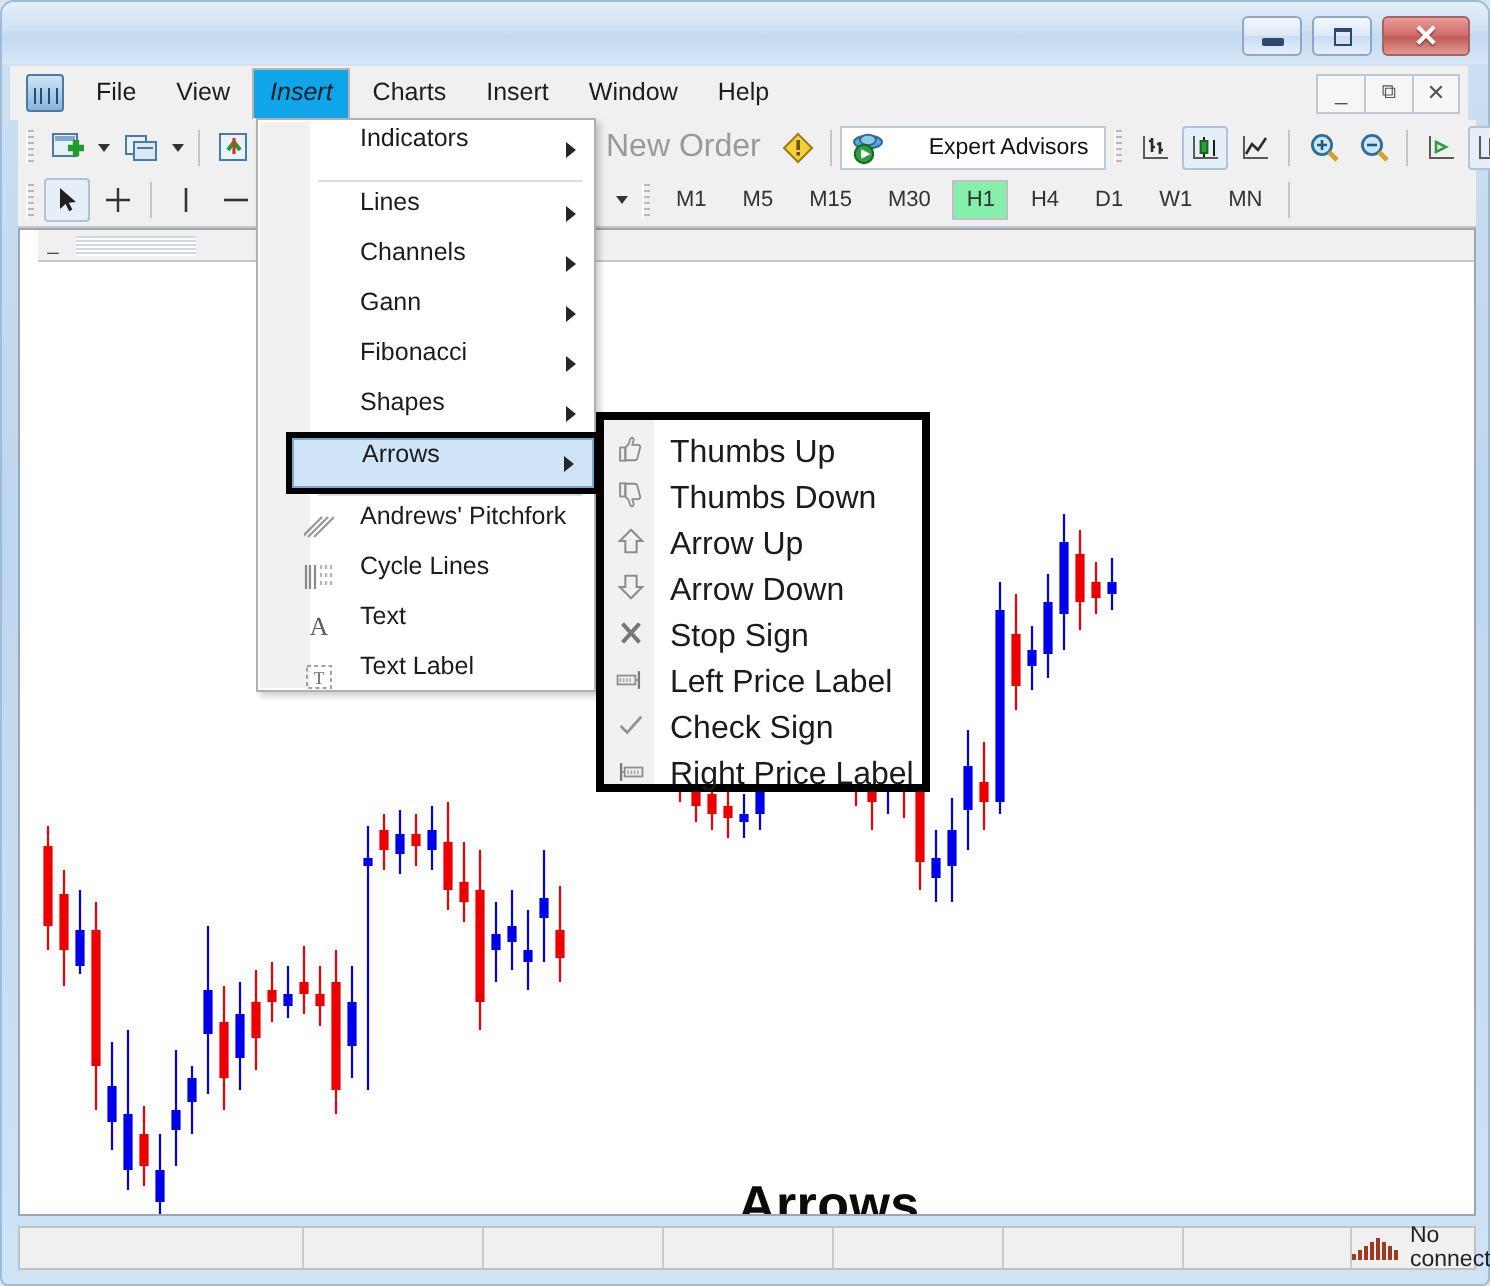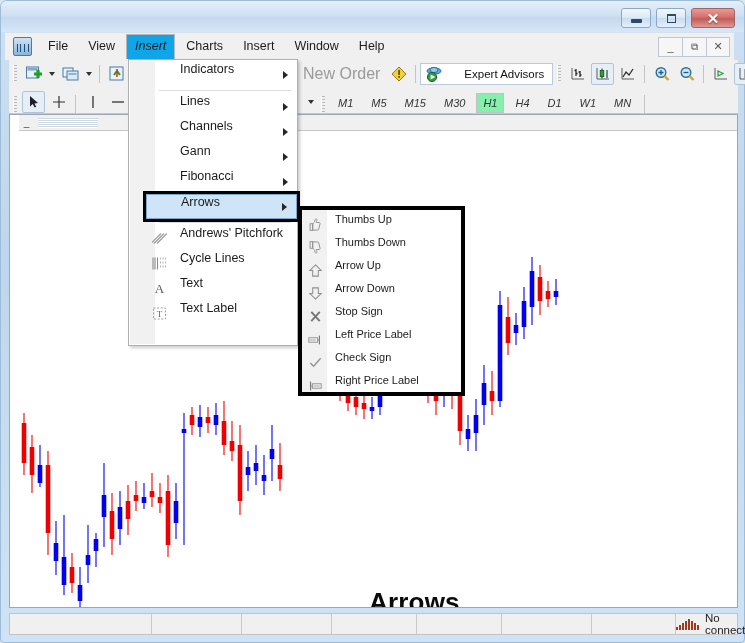--- a/index.html
+++ b/index.html
@@ -88,23 +88,22 @@
   #toolbar1 {
     position: absolute; left: 8px; top: 59px;
     width: 729px; height: 27px;
     background: #f0f0f0;
     display: flex; align-items: center;
   }
   #toolbar2 {
     position: absolute; left: 8px; top: 86px;
     width: 729px; height: 27px;
     background: #f0f0f0;
-    display: flex; align-items: flex-end;
+    display: flex; align-items: center;
     border-bottom: 1px solid #c8c8c8;
-    font-style: italic;
   }
   .grip {
     width: 4px; height: 17px; margin: 0 4px 0 4px; flex: 0 0 auto;
     background: repeating-linear-gradient(to bottom, #b9b9b9 0 1px, transparent 1px 3px);
     border-left: 1px solid #fff;
   }
   .tb-sep { width: 1px; height: 18px; background: #c4c4c4; margin: 0 4px; flex: 0 0 auto; }
   .tb-btn {
     width: 23px; height: 22px; margin: 0 1px;
     display: flex; align-items: center; justify-content: center;
@@ -220,22 +219,22 @@
     border: 4px solid #000;
     z-index: 80;
     padding: 3px 0;
   }
   #arrows-menu .gutter2 {
     position: absolute; left: 0; top: 0; width: 25px; bottom: 0;
     background: #f1f1f1;
   }
   .ai {
     position: relative; height: 23px;
-    display: flex; align-items: flex-start;
-    font-size: 11px; color: #1b1b1b;
+    display: flex; align-items: flex-end;
+    font-size: 16px; color: #1b1b1b;
     padding-left: 33px; cursor: default; z-index: 2;
   }
   .ai-icon {
     position: absolute; left: 4px; top: 50%; transform: translateY(-50%);
     width: 18px; height: 16px;
     display: flex; align-items: center; justify-content: center;
     color: #8a8a8a;
   }
 </style>
 </head>
@@ -614,20 +613,24 @@
       <span class="sub-arrow"></span>
     </div>
     <div class="mi">
       <span>Gann</span>
       <span class="sub-arrow"></span>
     </div>
     <div class="mi">
       <span>Fibonacci</span>
       <span class="sub-arrow"></span>
     </div>
+    <div class="mi">
+      <span>Shapes</span>
+      <span class="sub-arrow"></span>
+    </div>
 
     <div class="mi hl">
       <span>Arrows</span>
       <span class="sub-arrow"></span>
     </div>
 
     <div class="mi-sep"></div>
 
     <div class="mi">
       <span class="mi-icon">

